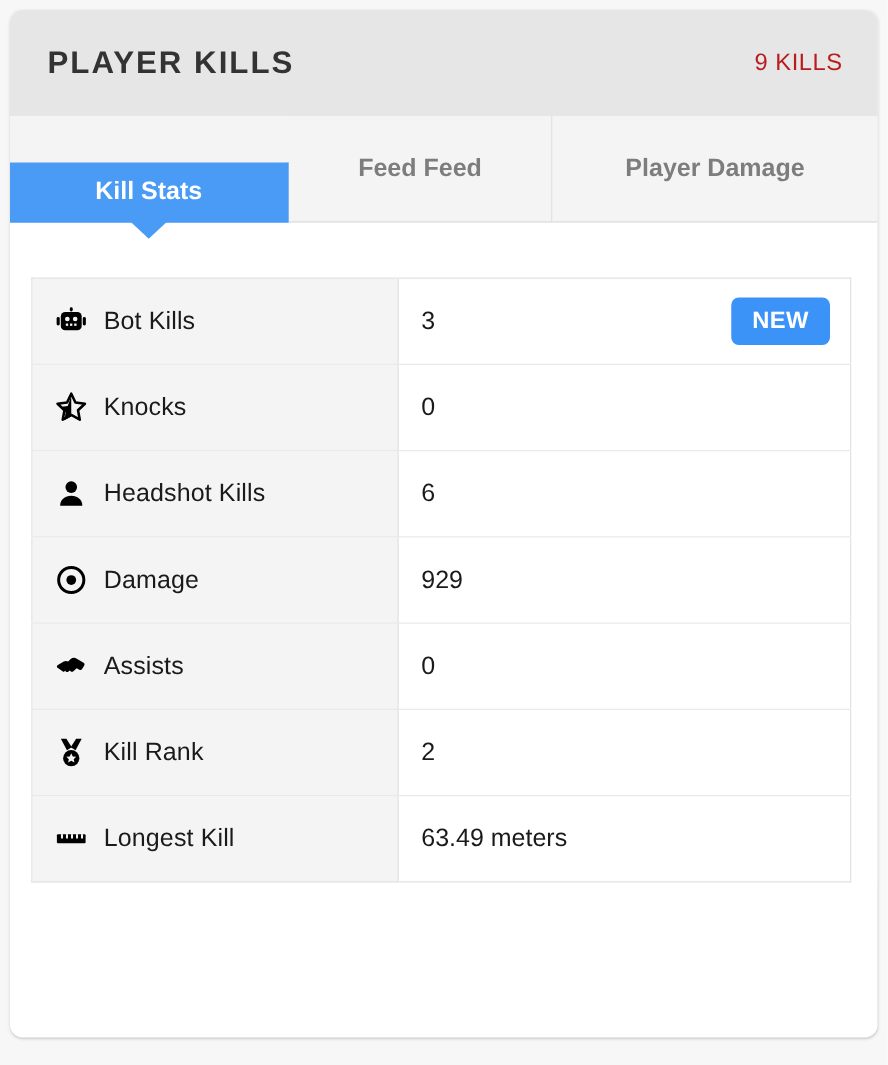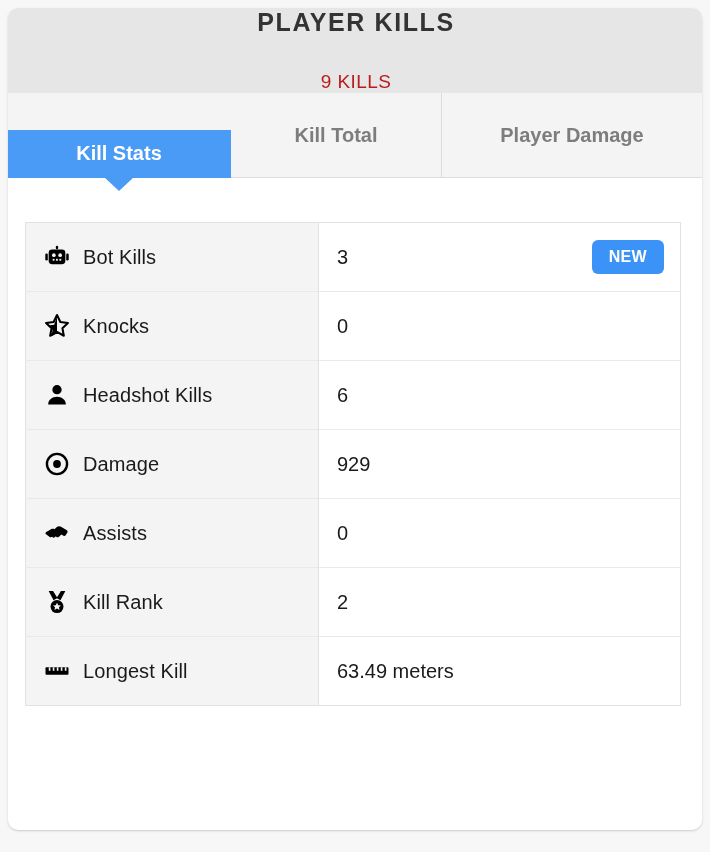--- a/index.html
+++ b/index.html
@@ -23,21 +23,20 @@
   }
 
   
   .card-header {
     height: 85px;
     background: #e6e6e6;
     display: flex;
     align-items: center;
     justify-content: space-between;
     padding: 0 28px 0 30px;
-    flex-direction: column;
   }
   .card-title {
     font-size: 25px;
     font-weight: bold;
     letter-spacing: 1.6px;
     color: #333333;
     text-transform: uppercase;
   }
   .card-count {
     font-size: 19px;
@@ -145,21 +144,21 @@
   .value-text {
     font-size: 20px;
     color: #1a1a1a;
   }
   .badge-new {
     display: inline-flex;
     align-items: center;
     justify-content: center;
     background: #3b93f7;
     color: #ffffff;
-    font-size: 16px;
+    font-size: 19px;
     font-weight: bold;
     border-radius: 6px;
     padding: 8px 17px;
     letter-spacing: 0.3px;
     cursor: pointer;
   }
   .badge-slot { min-width: 1px; }
 </style>
 </head>
 <body>
@@ -170,21 +169,21 @@
     <div class="card-title">PLAYER KILLS</div>
     <div class="card-count">9 KILLS</div>
   </div>
 
   <div class="tabs">
     <div class="tab w1 active">
       <span>Kill Stats</span>
       <span class="tab-caret"></span>
     </div>
     <div class="tab w2">
-      <span>Kill Total</span>
+      <span>Feed Feed</span>
     </div>
     <div class="tab w3">
       <span>Player Damage</span>
     </div>
   </div>
 
   <div class="card-body">
     <table class="stats-table">
       <tbody>
 

